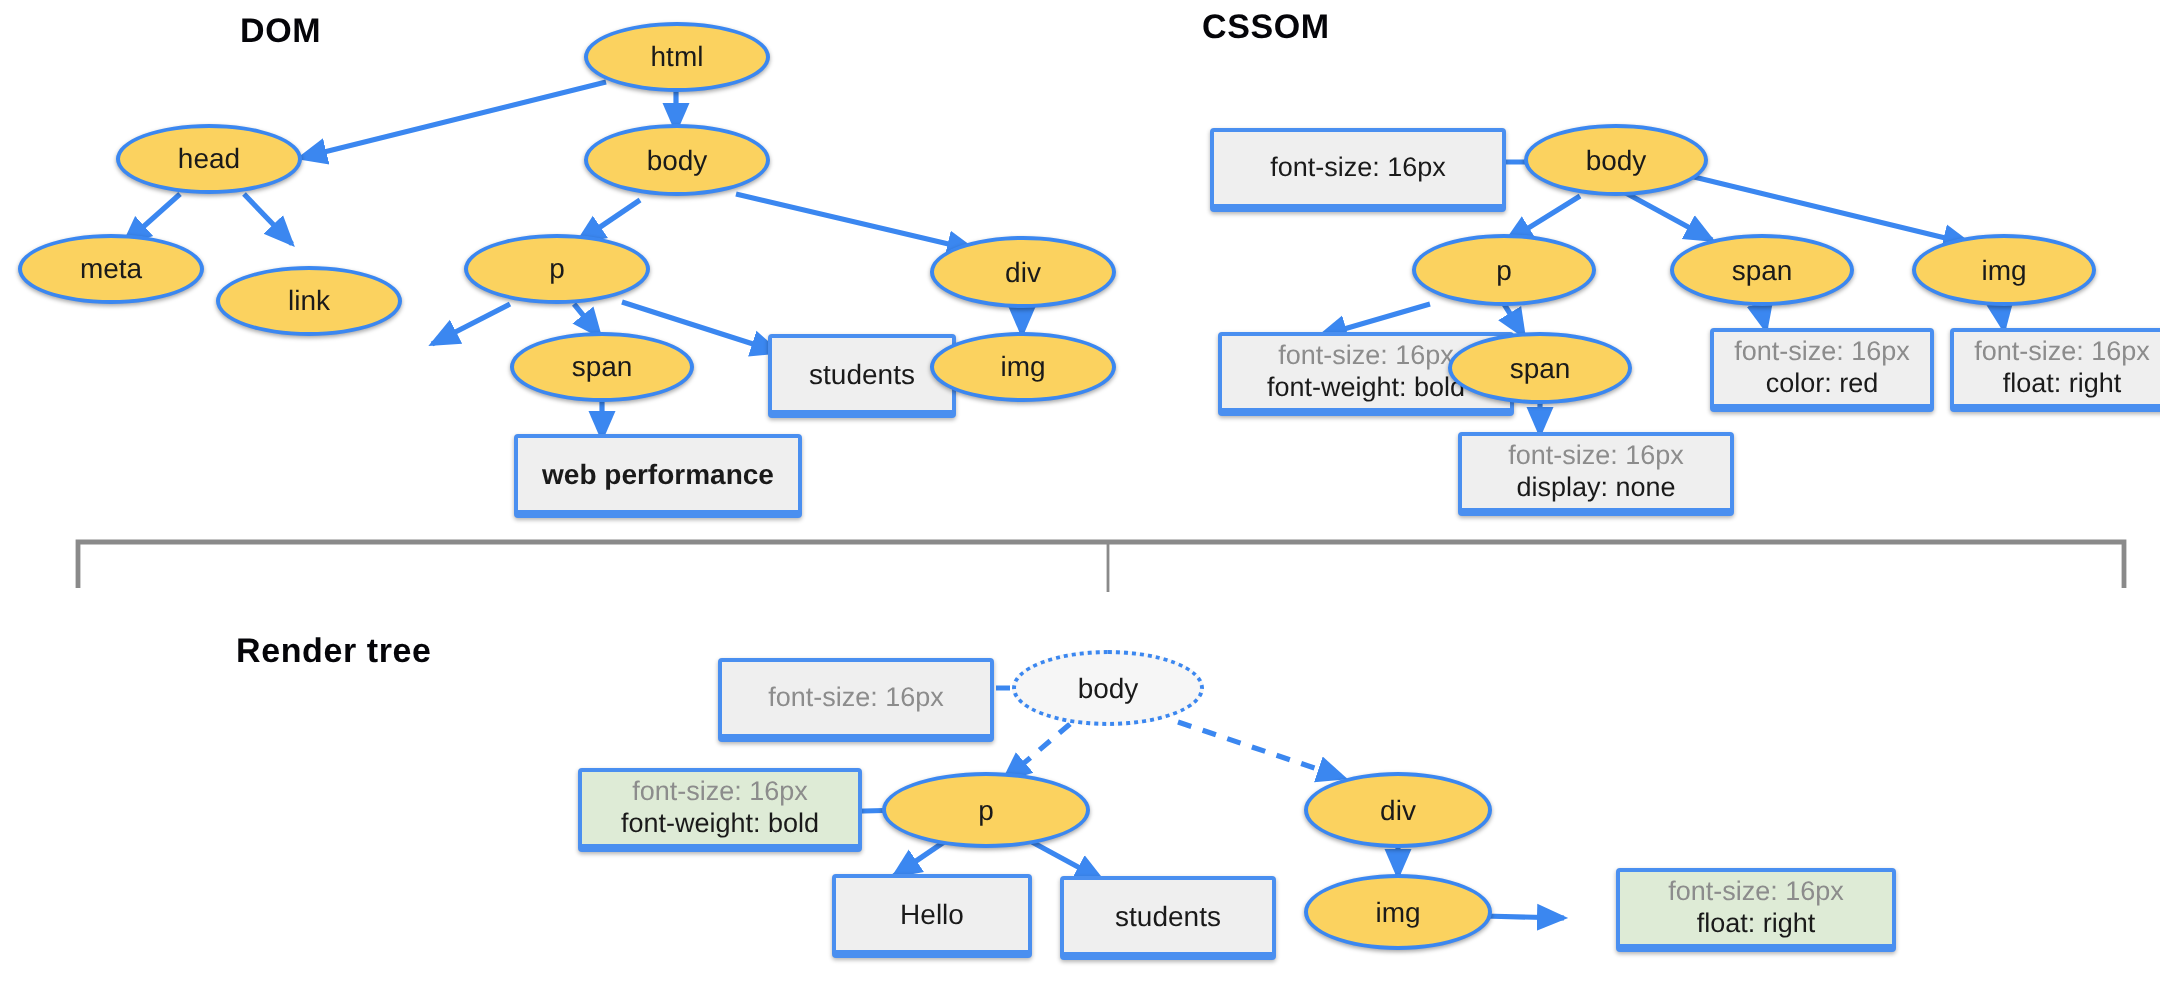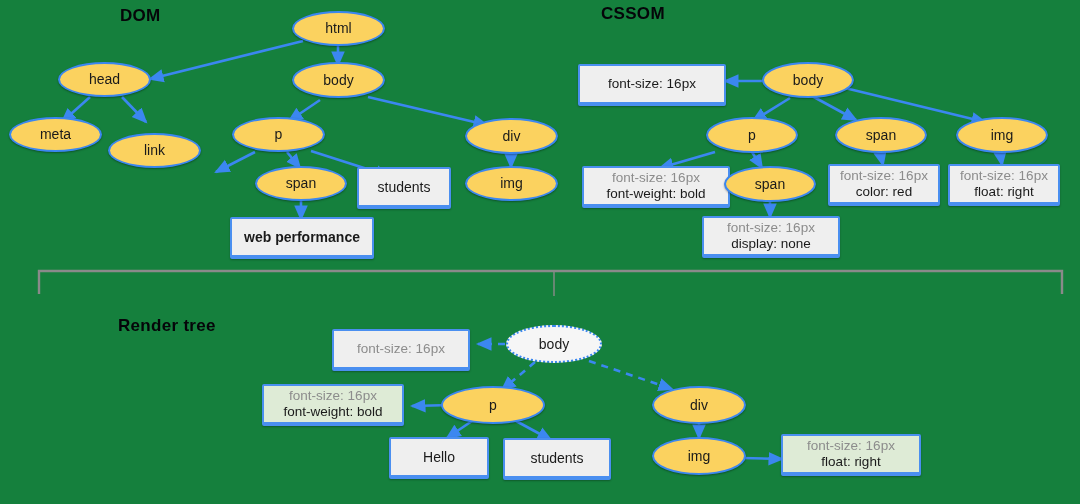--- a/index.html
+++ b/index.html
@@ -4,21 +4,21 @@
 <style>
   html, body {
     margin: 0;
     padding: 0;
     background: #000000;
   }
   #stage {
     position: relative;
     width: 1080px;
     height: 504px;
-    background: #15803d;
+    background: #ffffff;
     overflow: hidden;
     font-family: "Liberation Sans", sans-serif;
   }
   svg.edges {
     position: absolute;
     left: 0;
     top: 0;
     width: 1080px;
     height: 504px;
     pointer-events: none;
@@ -52,20 +52,21 @@
   }
 
   .boxnode {
     background: #EFEFEF;
     border: 2.5px solid #4A8FF0;
     border-bottom-width: 4px;
     border-radius: 2px;
     flex-direction: column;
     padding: 18px 6px;
     box-shadow: 0 1px 2px rgba(0,0,0,0.3);
+    margin-left: 27px;
   }
 
   .boxnode.green {
     background: #DEEBD6;
   }
 
   .prop-inherited {
     color: #8C8C8C;
     font-size: 13.5px;
     white-space: nowrap;

